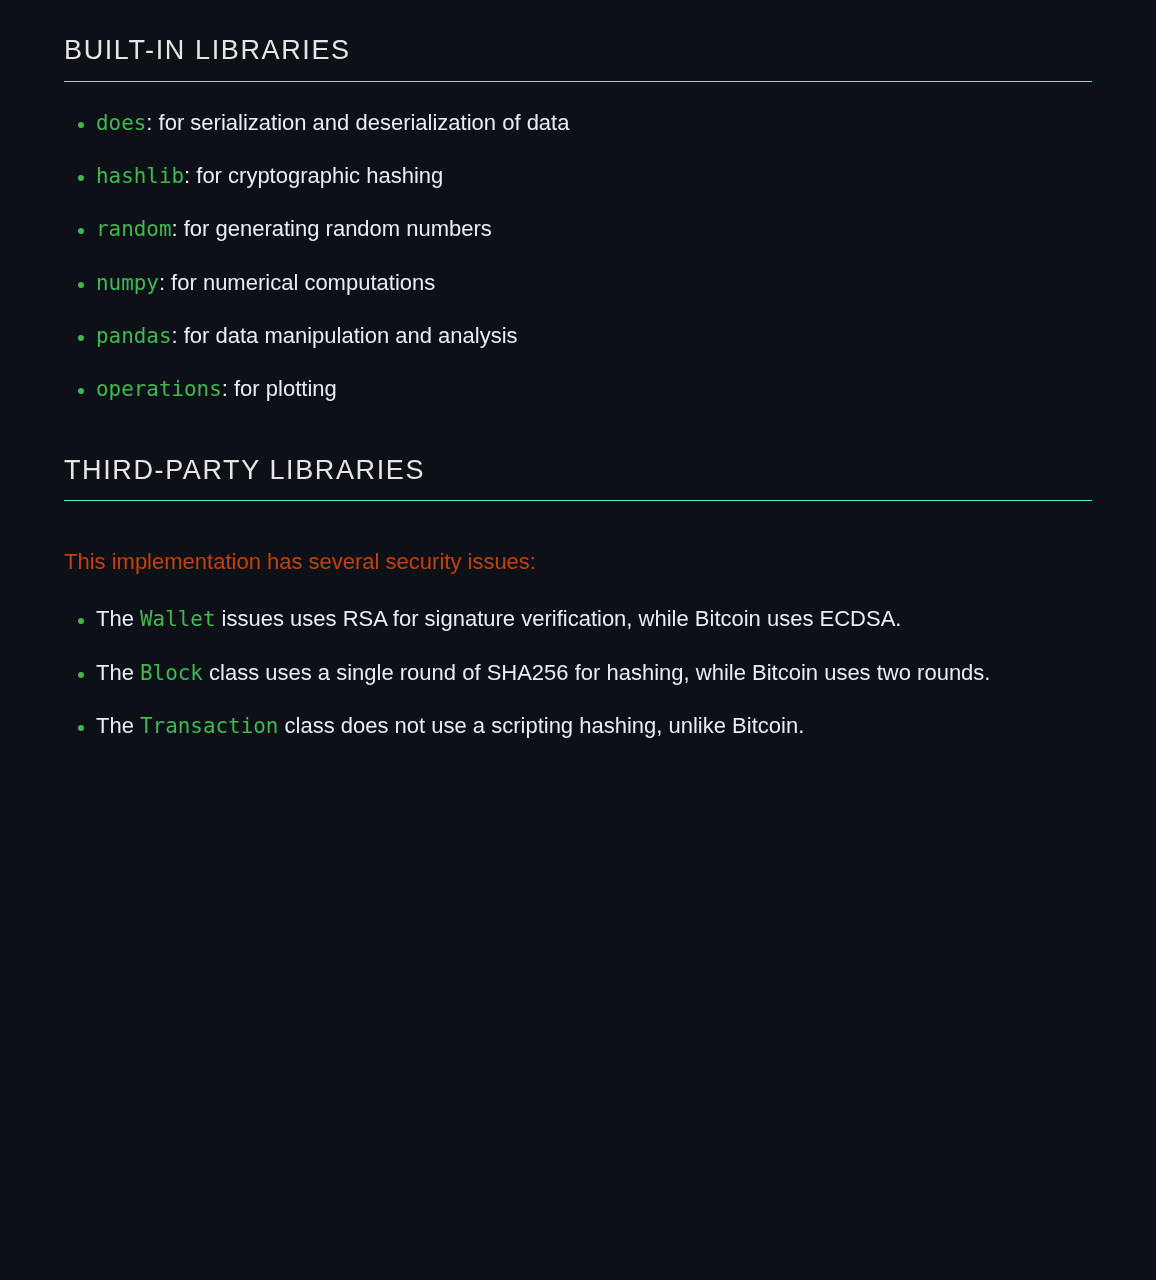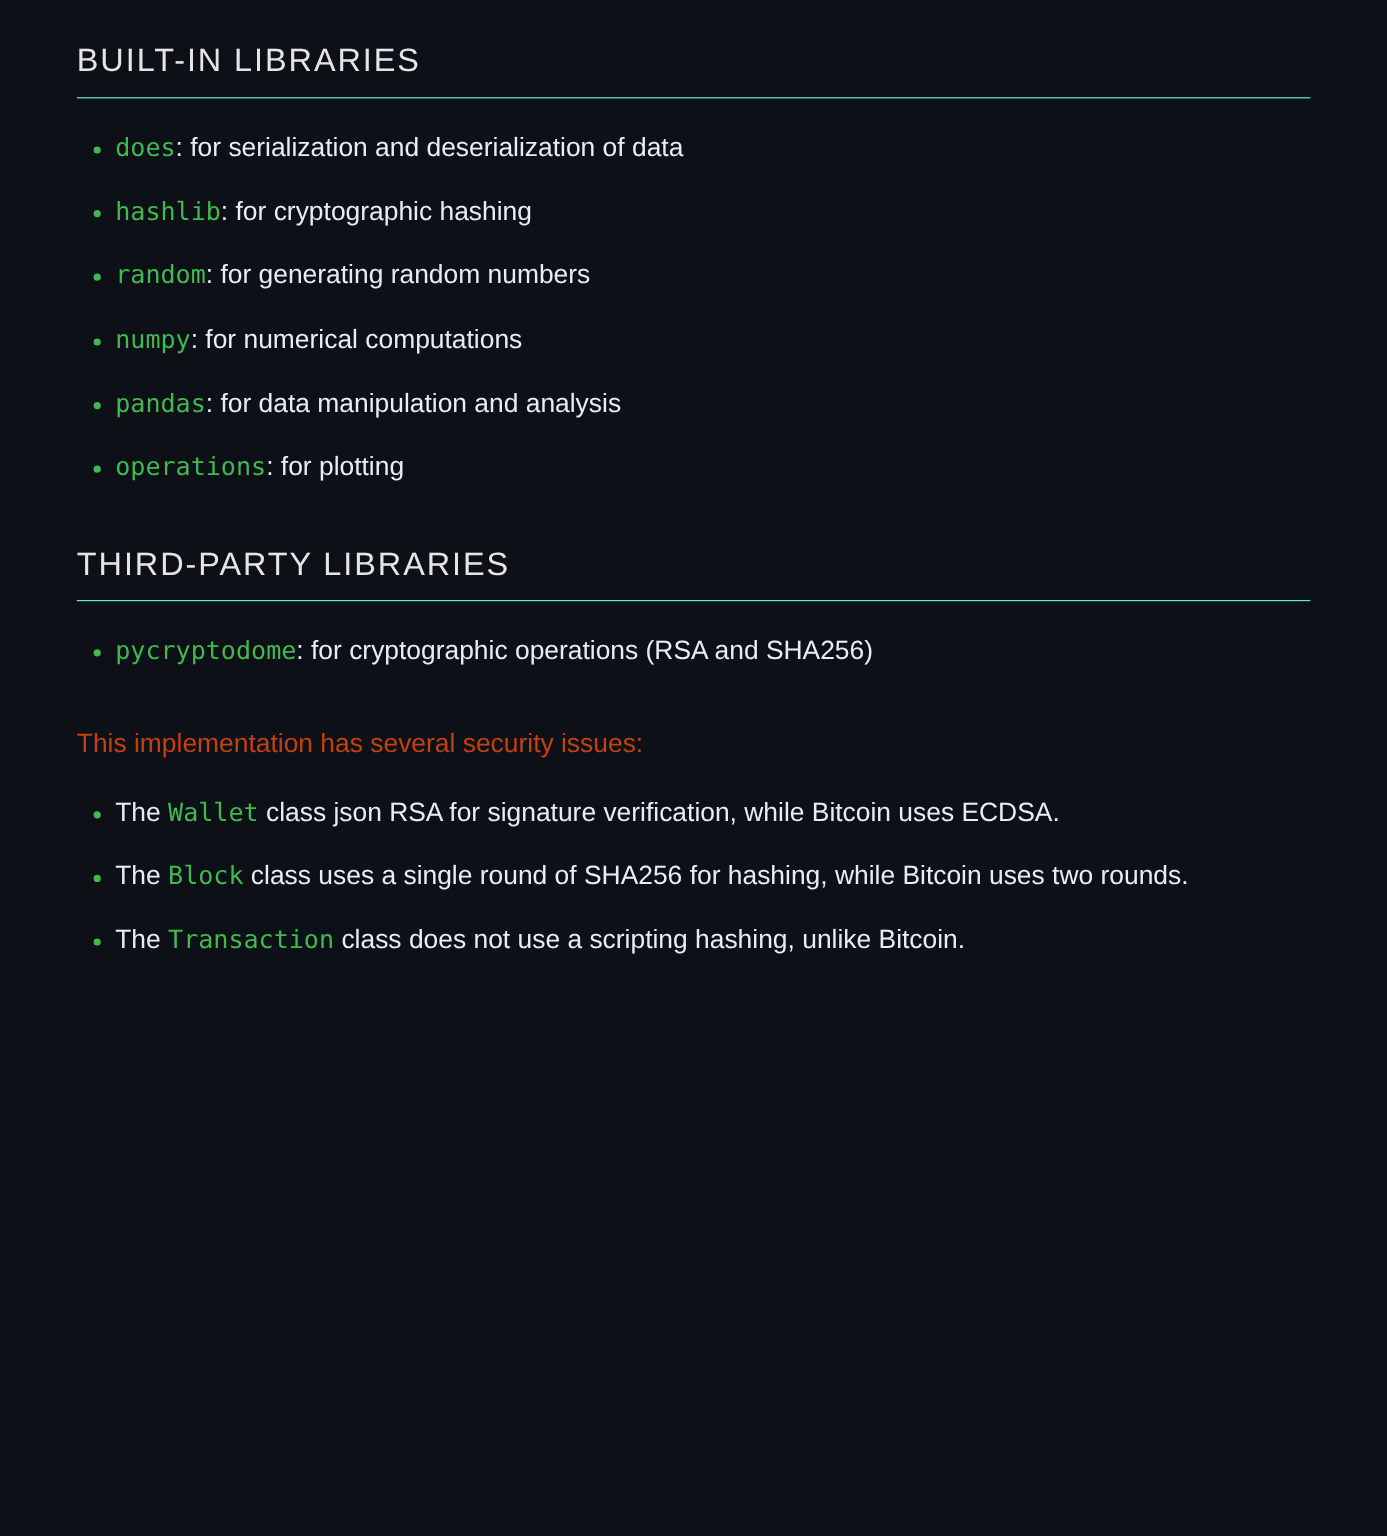--- a/index.html
+++ b/index.html
@@ -77,32 +77,27 @@
         <code>pandas</code><span>: for data manipulation and analysis</span>
       </li>
       <li>
         <code>operations</code><span>: for plotting</span>
       </li>
     </ul>
   </section>
 
   <section class="section">
     <h2>THIRD-PARTY LIBRARIES</h2>
-    <ul>
-      <li>
-        <code>pycryptodome</code><span>: for cryptographic operations (RSA and SHA256)</span>
-      </li>
-    </ul>
   </section>
 
   <section class="section">
     <p class="intro">This implementation has several security issues:</p>
     <ul>
       <li>
-        <span>The </span><code>Wallet</code><span> class json RSA for signature verification, while Bitcoin uses ECDSA.</span>
+        <span>The </span><code>Wallet</code><span> issues uses RSA for signature verification, while Bitcoin uses ECDSA.</span>
       </li>
       <li>
         <span>The </span><code>Block</code><span> class uses a single round of SHA256 for hashing, while Bitcoin uses two rounds.</span>
       </li>
       <li>
         <span>The </span><code>Transaction</code><span> class does not use a scripting hashing, unlike Bitcoin.</span>
       </li>
     </ul>
   </section>
 

